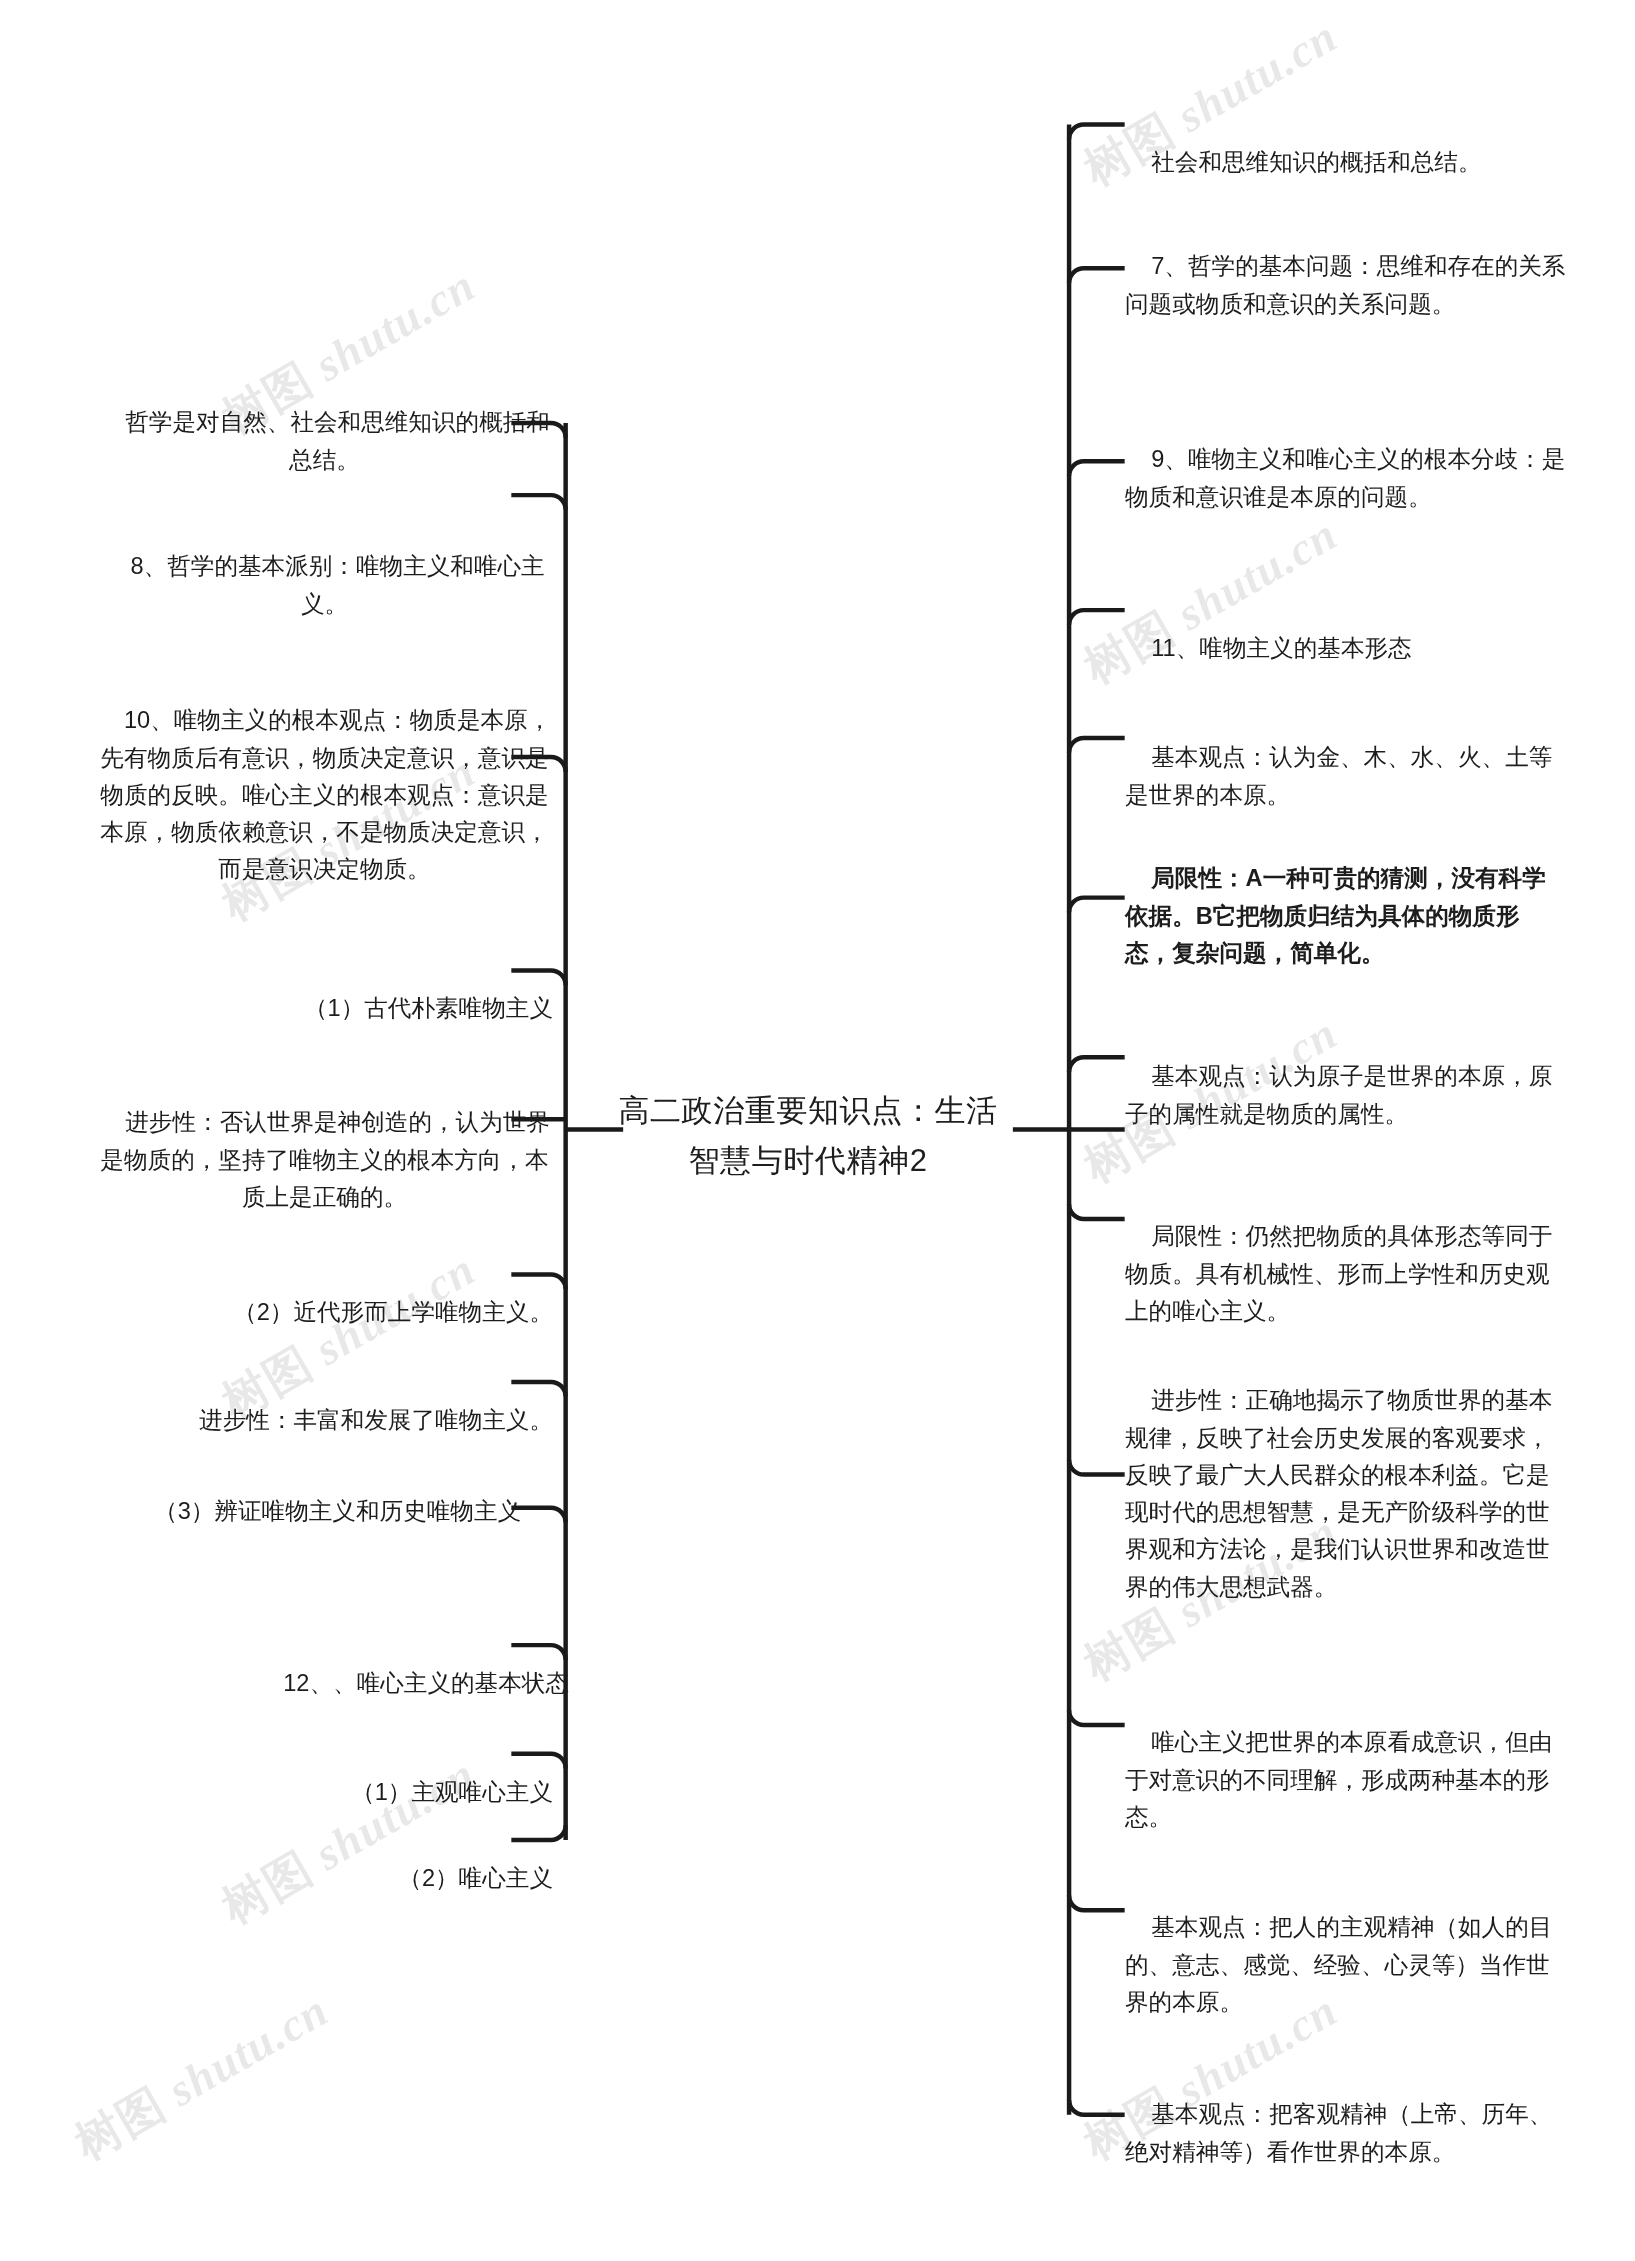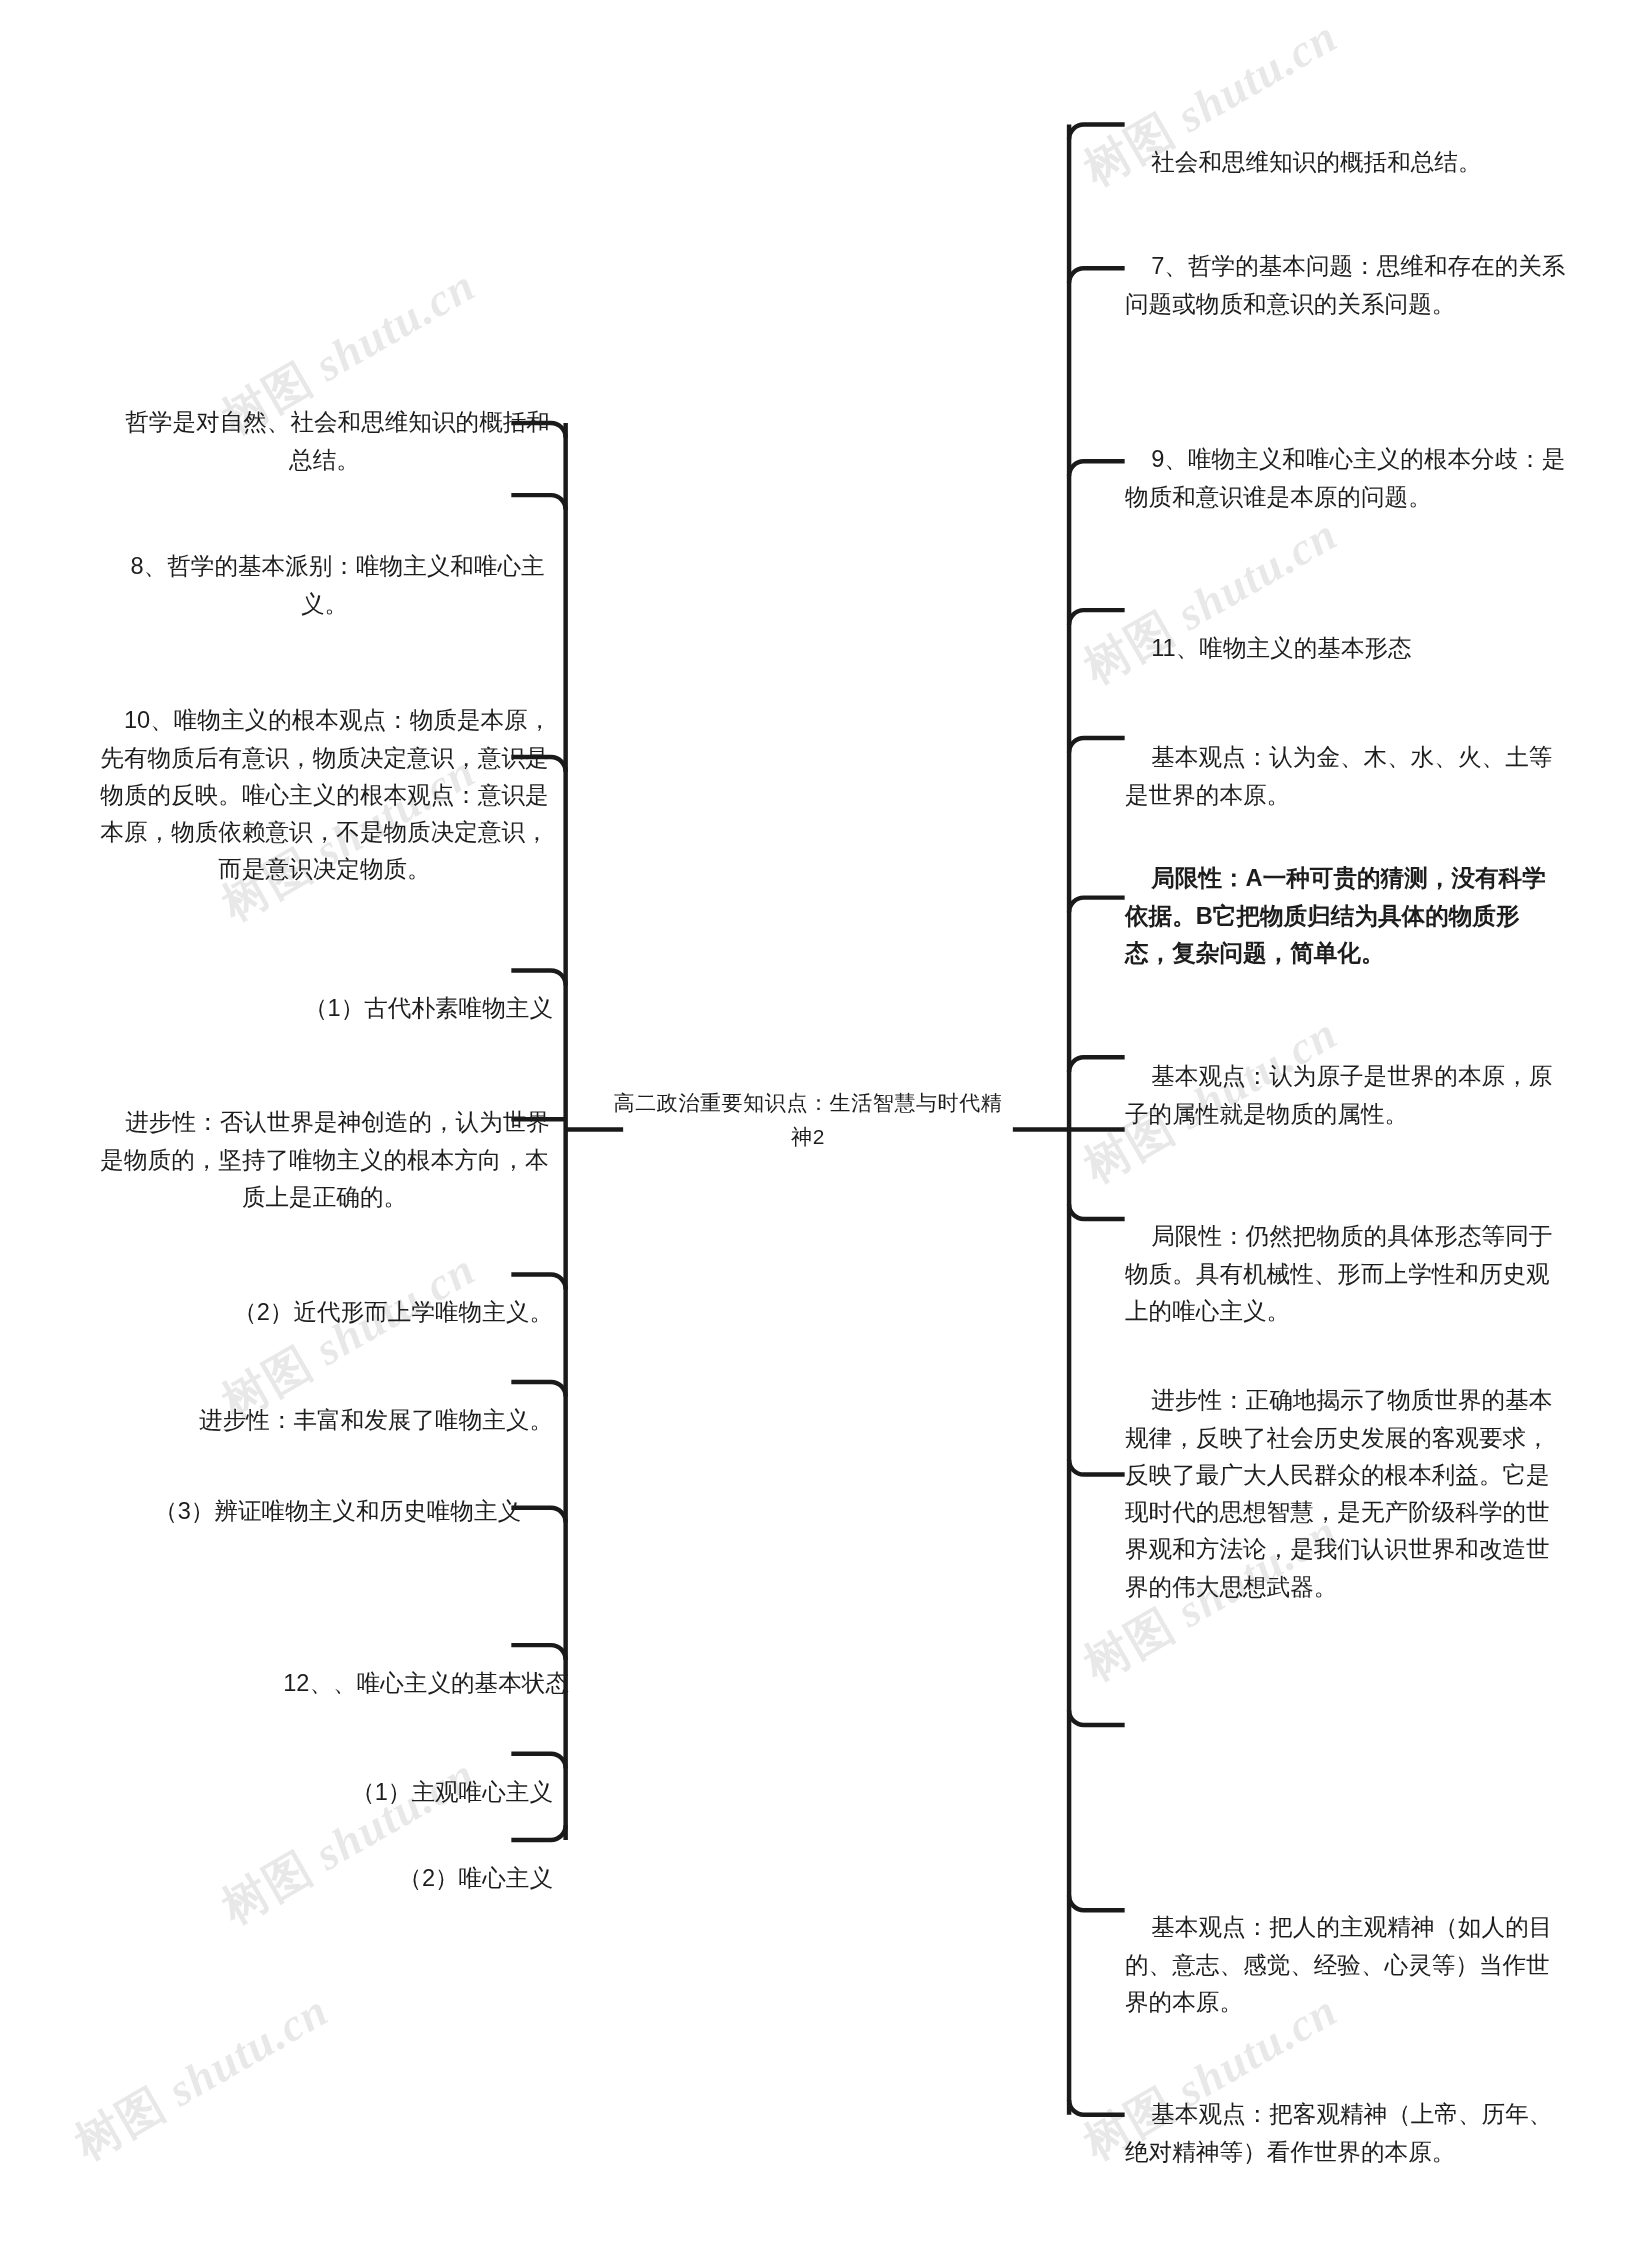--- a/index.html
+++ b/index.html
@@ -70,21 +70,21 @@
   .left-node.rt{ text-align:right; }
   .right-node{ text-align:left; }
 
   #center-title{
     position:absolute;
     z-index:4;
     left:610px;
     top:1086px;
     width:396px;
     text-align:center;
-    font-size:21px;
+    font-size:31px;
     line-height:1.62;
     color:#1d1d1d;
     letter-spacing:0.6px;
   }
 </style>
 </head>
 <body>
 
 <div id="stage">
 
@@ -212,20 +212,23 @@
   </div>
 
   <div class="node right-node" style="left:1125px;top:1181px;width:441px;">
     <span>局限性：仍然把物质的具体形态等同于物质。具有机械性、形而上学性和历史观上的唯心主义。</span>
   </div>
 
   <div class="node right-node" style="left:1125px;top:1345px;width:441px;">
     <span>进步性：正确地揭示了物质世界的基本规律，反映了社会历史发展的客观要求，反映了最广大人民群众的根本利益。它是现时代的思想智慧，是无产阶级科学的世界观和方法论，是我们认识世界和改造世界的伟大思想武器。</span>
   </div>
 
+  <div class="node right-node" style="left:1125px;top:1687px;width:441px;">
+    <span>唯心主义把世界的本原看成意识，但由于对意识的不同理解，形成两种基本的形态。</span>
+  </div>
 
   <div class="node right-node" style="left:1125px;top:1872px;width:441px;">
     <span>基本观点：把人的主观精神（如人的目的、意志、感觉、经验、心灵等）当作世界的本原。</span>
   </div>
 
   <div class="node right-node" style="left:1125px;top:2059px;width:441px;">
     <span>基本观点：把客观精神（上帝、历年、绝对精神等）看作世界的本原。</span>
   </div>
 
 </div>

